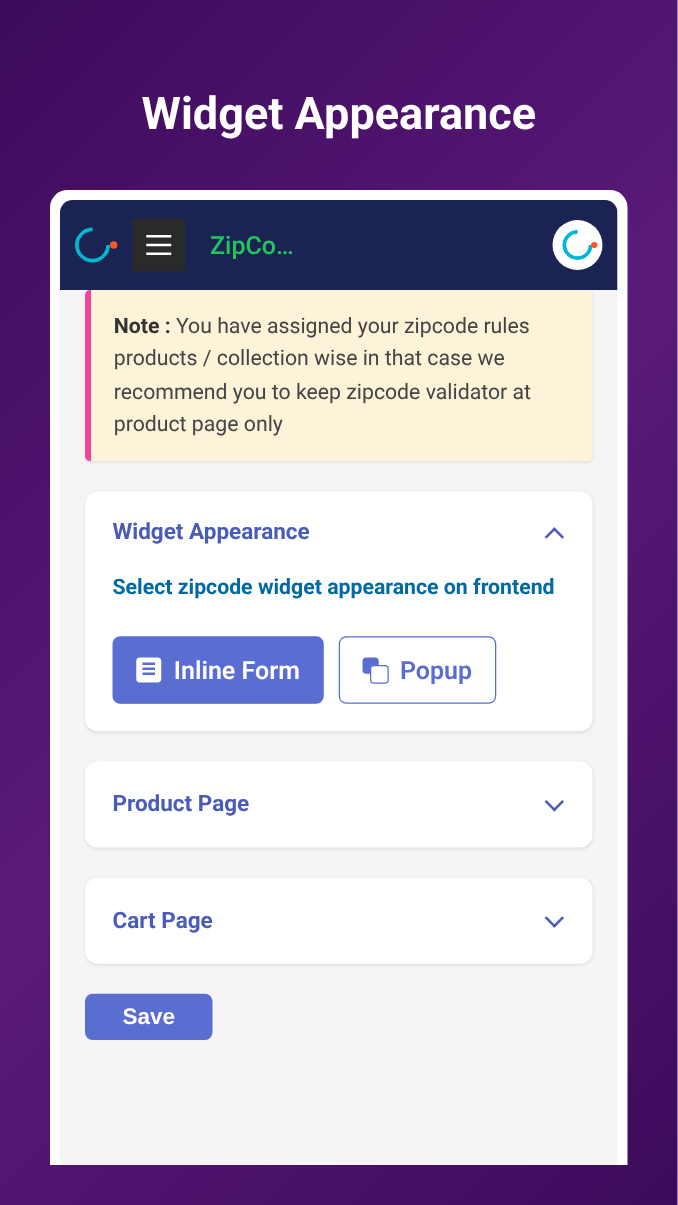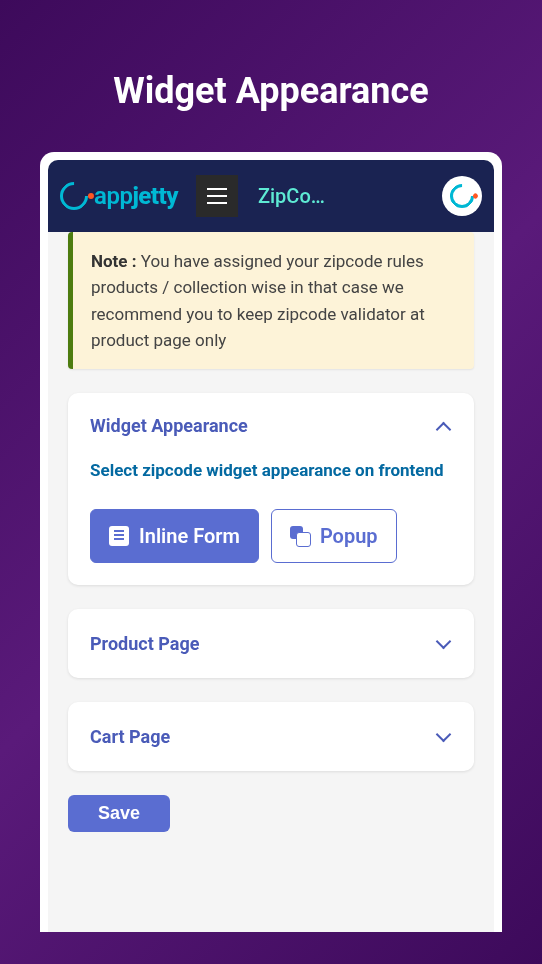--- a/index.html
+++ b/index.html
@@ -82,21 +82,21 @@
   gap: 5px;
   margin-left: 8px;
   cursor: pointer;
 }
 .hamburger span {
   width: 20px;
   height: 2px;
   background: #ffffff;
 }
 .header-title {
-  color: #5eead4;
+  color: #22c55e;
   font-size: 20px;
   font-weight: 500;
   flex: 1;
   margin-left: 10px;
   white-space: nowrap;
   overflow: hidden;
   text-overflow: ellipsis;
 }
 .avatar-btn {
   width: 40px;
@@ -124,21 +124,21 @@
   background: #ff5722;
   border-radius: 50%;
   top: -3px;
   right: -3px;
 }
 .content {
   padding: 0 20px 20px;
 }
 .note-box {
   background: #fdf3d8;
-  border-left: 5px solid #4d7c0f;
+  border-left: 5px solid #ec4899;
   border-radius: 4px;
   padding: 16px 18px;
   margin-bottom: 24px;
   box-shadow: 0 1px 2px rgba(0,0,0,0.08);
 }
 .note-box .label { font-weight: 700; color: #333; font-size: 17px; }
 .note-box .text { color: #444; font-size: 17px; line-height: 1.55; }
 .card {
   background: #ffffff;
   border-radius: 10px;
@@ -245,21 +245,20 @@
 <div class="page-title">Widget Appearance</div>
 
 <div class="phone-frame">
   <div class="phone-inner">
 
     <div class="app-header">
       <div class="logo">
         <div class="logo-circle">
             <div class="logo-dot"></div>
           </div>
-        <div class="logo-text"><span>app</span><span class="bold">jetty</span></div>
       </div>
       <div class="hamburger">
         <span></span>
           <span></span>
           <span></span>
       </div>
       <div class="header-title">ZipCo…</div>
       <div class="avatar-btn">
         <div class="avatar-inner">
             <div class="avatar-dot"></div>

